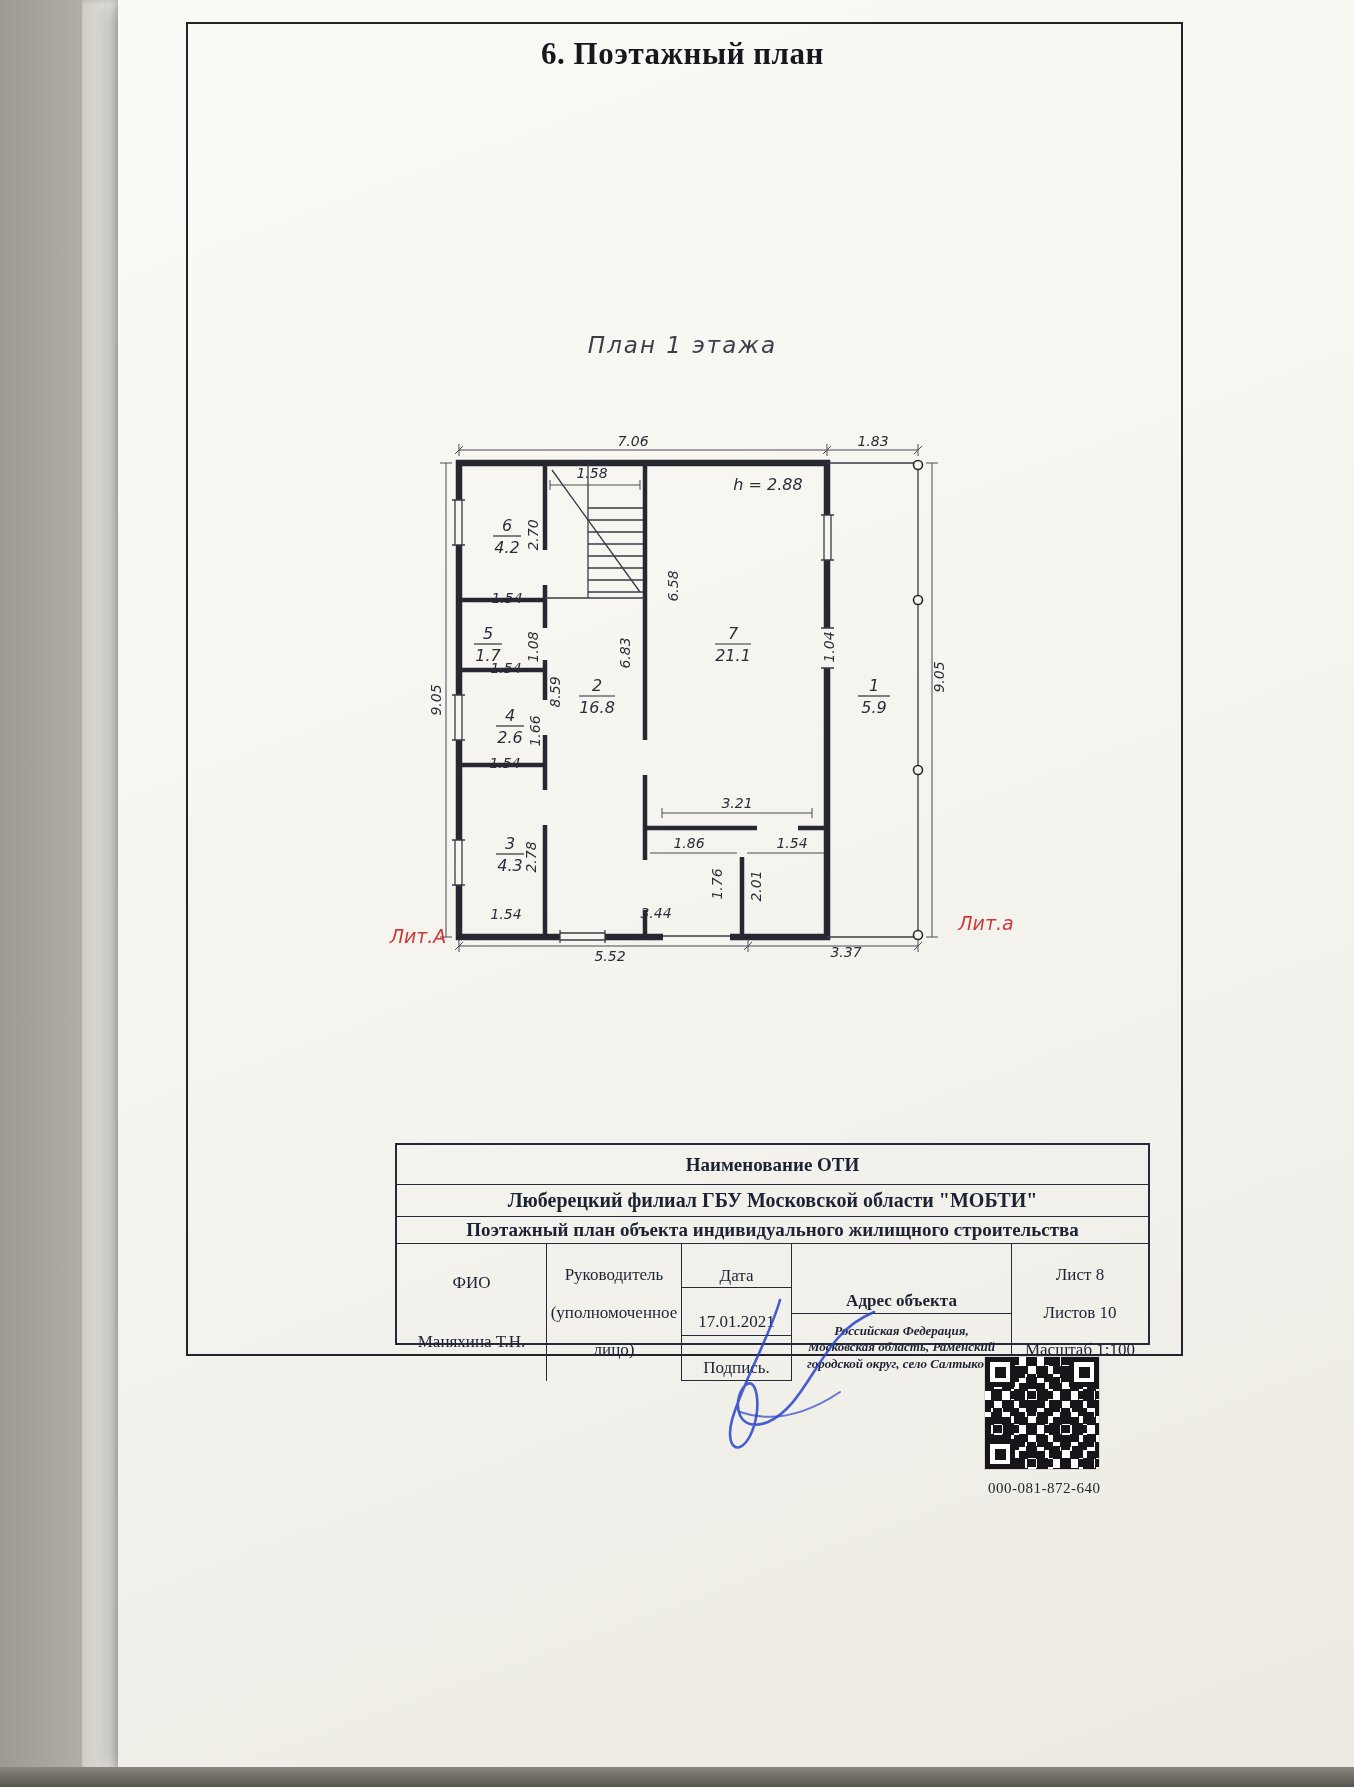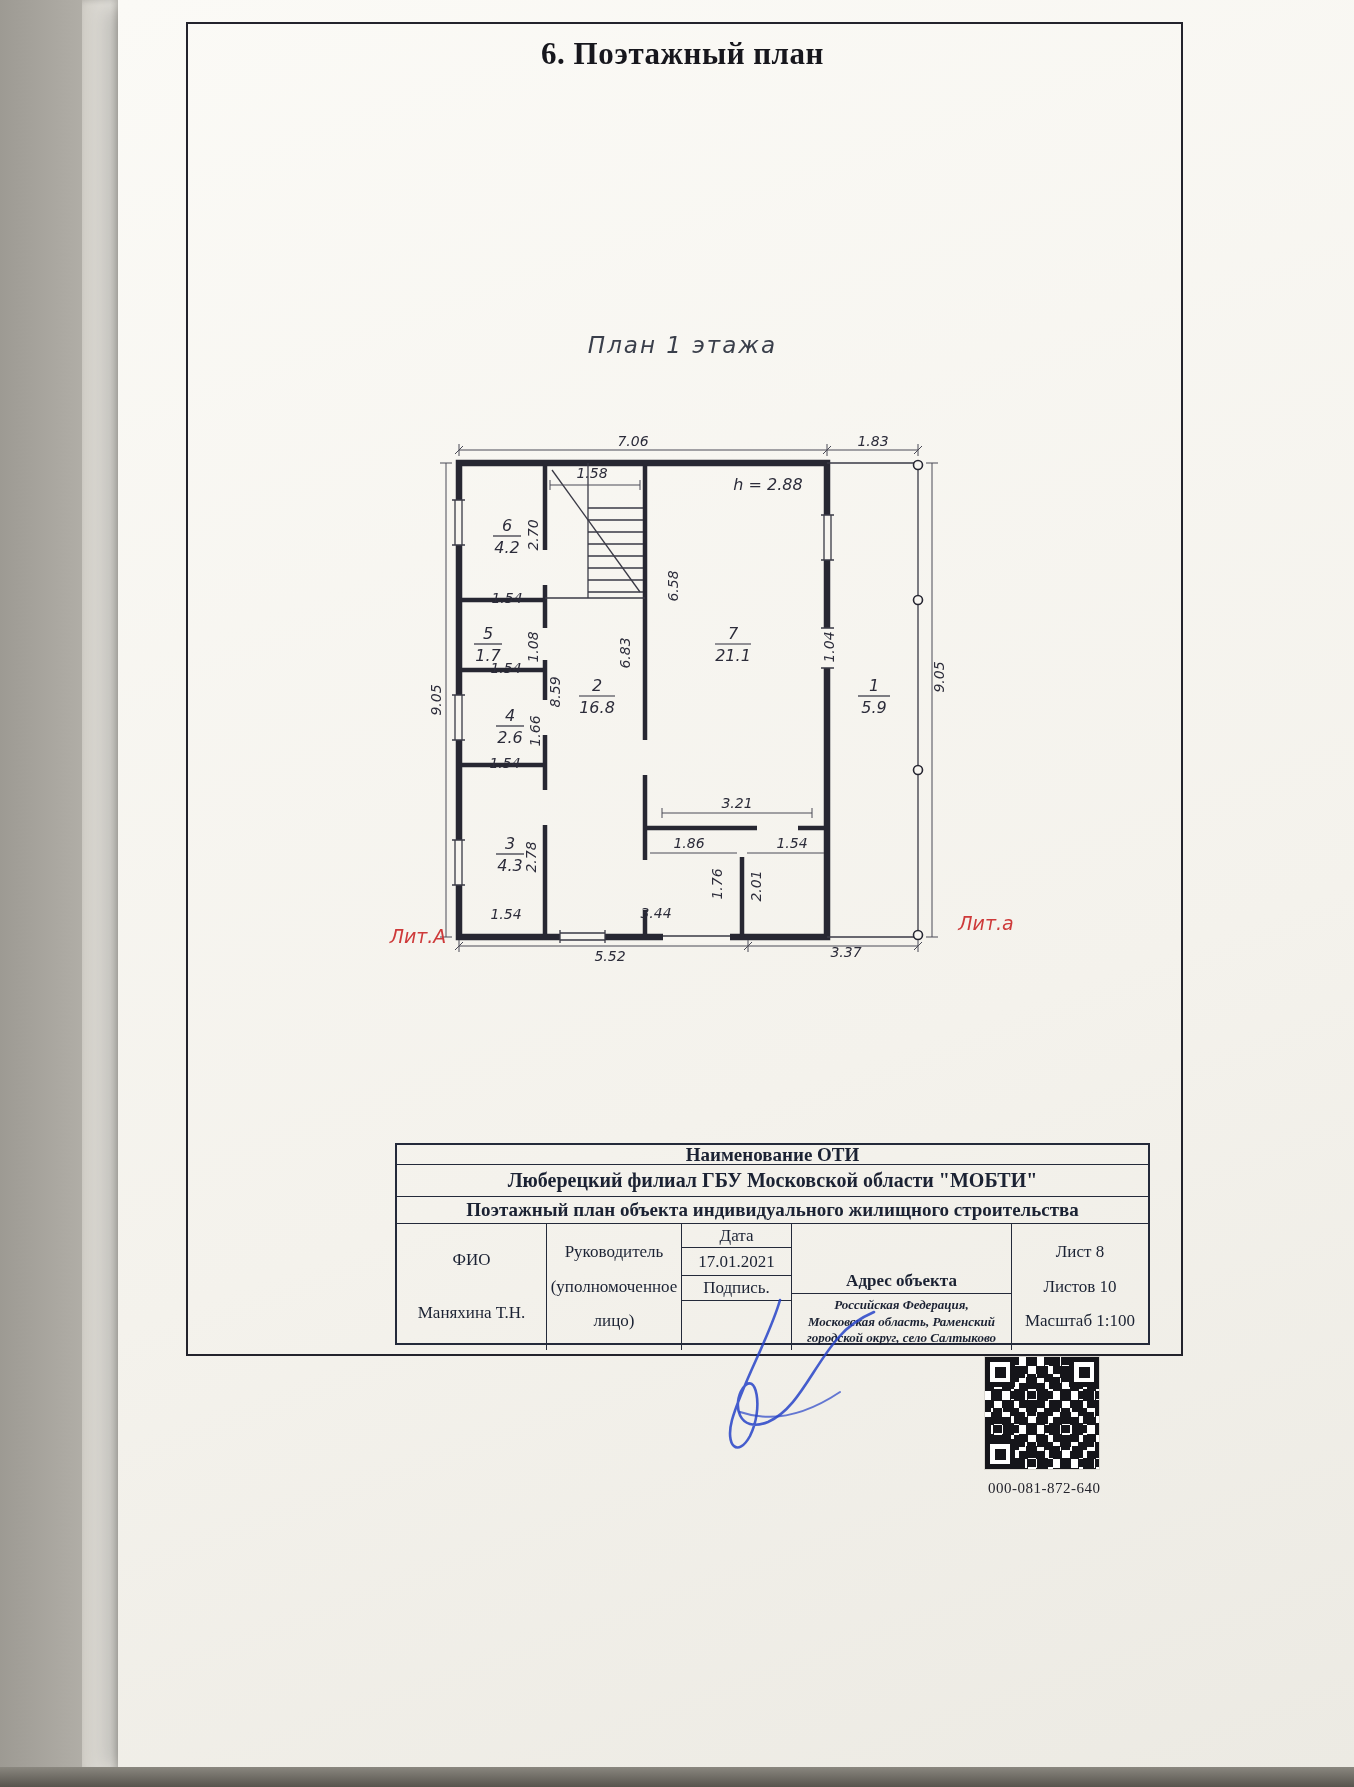--- a/index.html
+++ b/index.html
@@ -40,31 +40,31 @@
   .room-num,.room-area{font-size:16px;font-style:italic;text-anchor:middle;}
   .hnote{font-size:16px;font-style:italic;text-anchor:middle;}
   .liter{font-size:19px;font-style:italic;fill:#ce3a3a;text-anchor:middle;}
   .frac{stroke:#2c2c3a;stroke-width:1.2;}
 
   
   .doc-table{position:absolute;left:277px;top:1143px;width:755px;height:202px;
     border:2px solid #242a3a;box-sizing:border-box;color:#1b2233;}
   .t-row{display:flex;align-items:center;justify-content:center;
     border-bottom:1.6px solid #242a3a;box-sizing:border-box;font-weight:bold;}
-  .t-oti{height:20px;font-size:19px;}
+  .t-oti{height:40px;font-size:19px;}
   .t-org{height:32px;font-size:20px;}
   .t-doctype{height:27px;font-size:19px;}
   .t-grid{display:grid;grid-template-columns:150px 135px 110px 220px 1fr;height:105px;}
   .t-cell{border-right:1.6px solid #242a3a;box-sizing:border-box;display:flex;
     flex-direction:column;font-size:17px;text-align:center;}
   .t-cell:last-child{border-right:none;}
   .c-role{justify-content:space-evenly;padding:4px 2px;}
   .c-fio{justify-content:space-around;padding:10px 2px;}
   .c-date .sub{box-sizing:border-box;display:flex;align-items:center;justify-content:center;}
-  .c-date .sub-b{border-bottom:1.4px solid #242a3a;}
+  .c-date .sub-b{border-bottom:1.4px solid #242a3a;margin-top:20px;}
   .c-date .s1{height:24px;}
   .c-date .s2{height:28px;}
   .c-date .s3{height:25px;}
   .c-date .sig-space{flex:1;}
   .c-addr .addr-h{height:24px;border-bottom:1.4px solid #242a3a;display:flex;
     align-items:center;justify-content:center;font-weight:bold;margin-top:45px;}
   .c-addr .addr-v{flex:1;display:flex;align-items:center;justify-content:center;
     font-style:italic;font-weight:600;font-size:13px;line-height:1.28;padding:3px 8px;}
   .c-sheet{justify-content:space-evenly;padding:4px 2px;}
 

